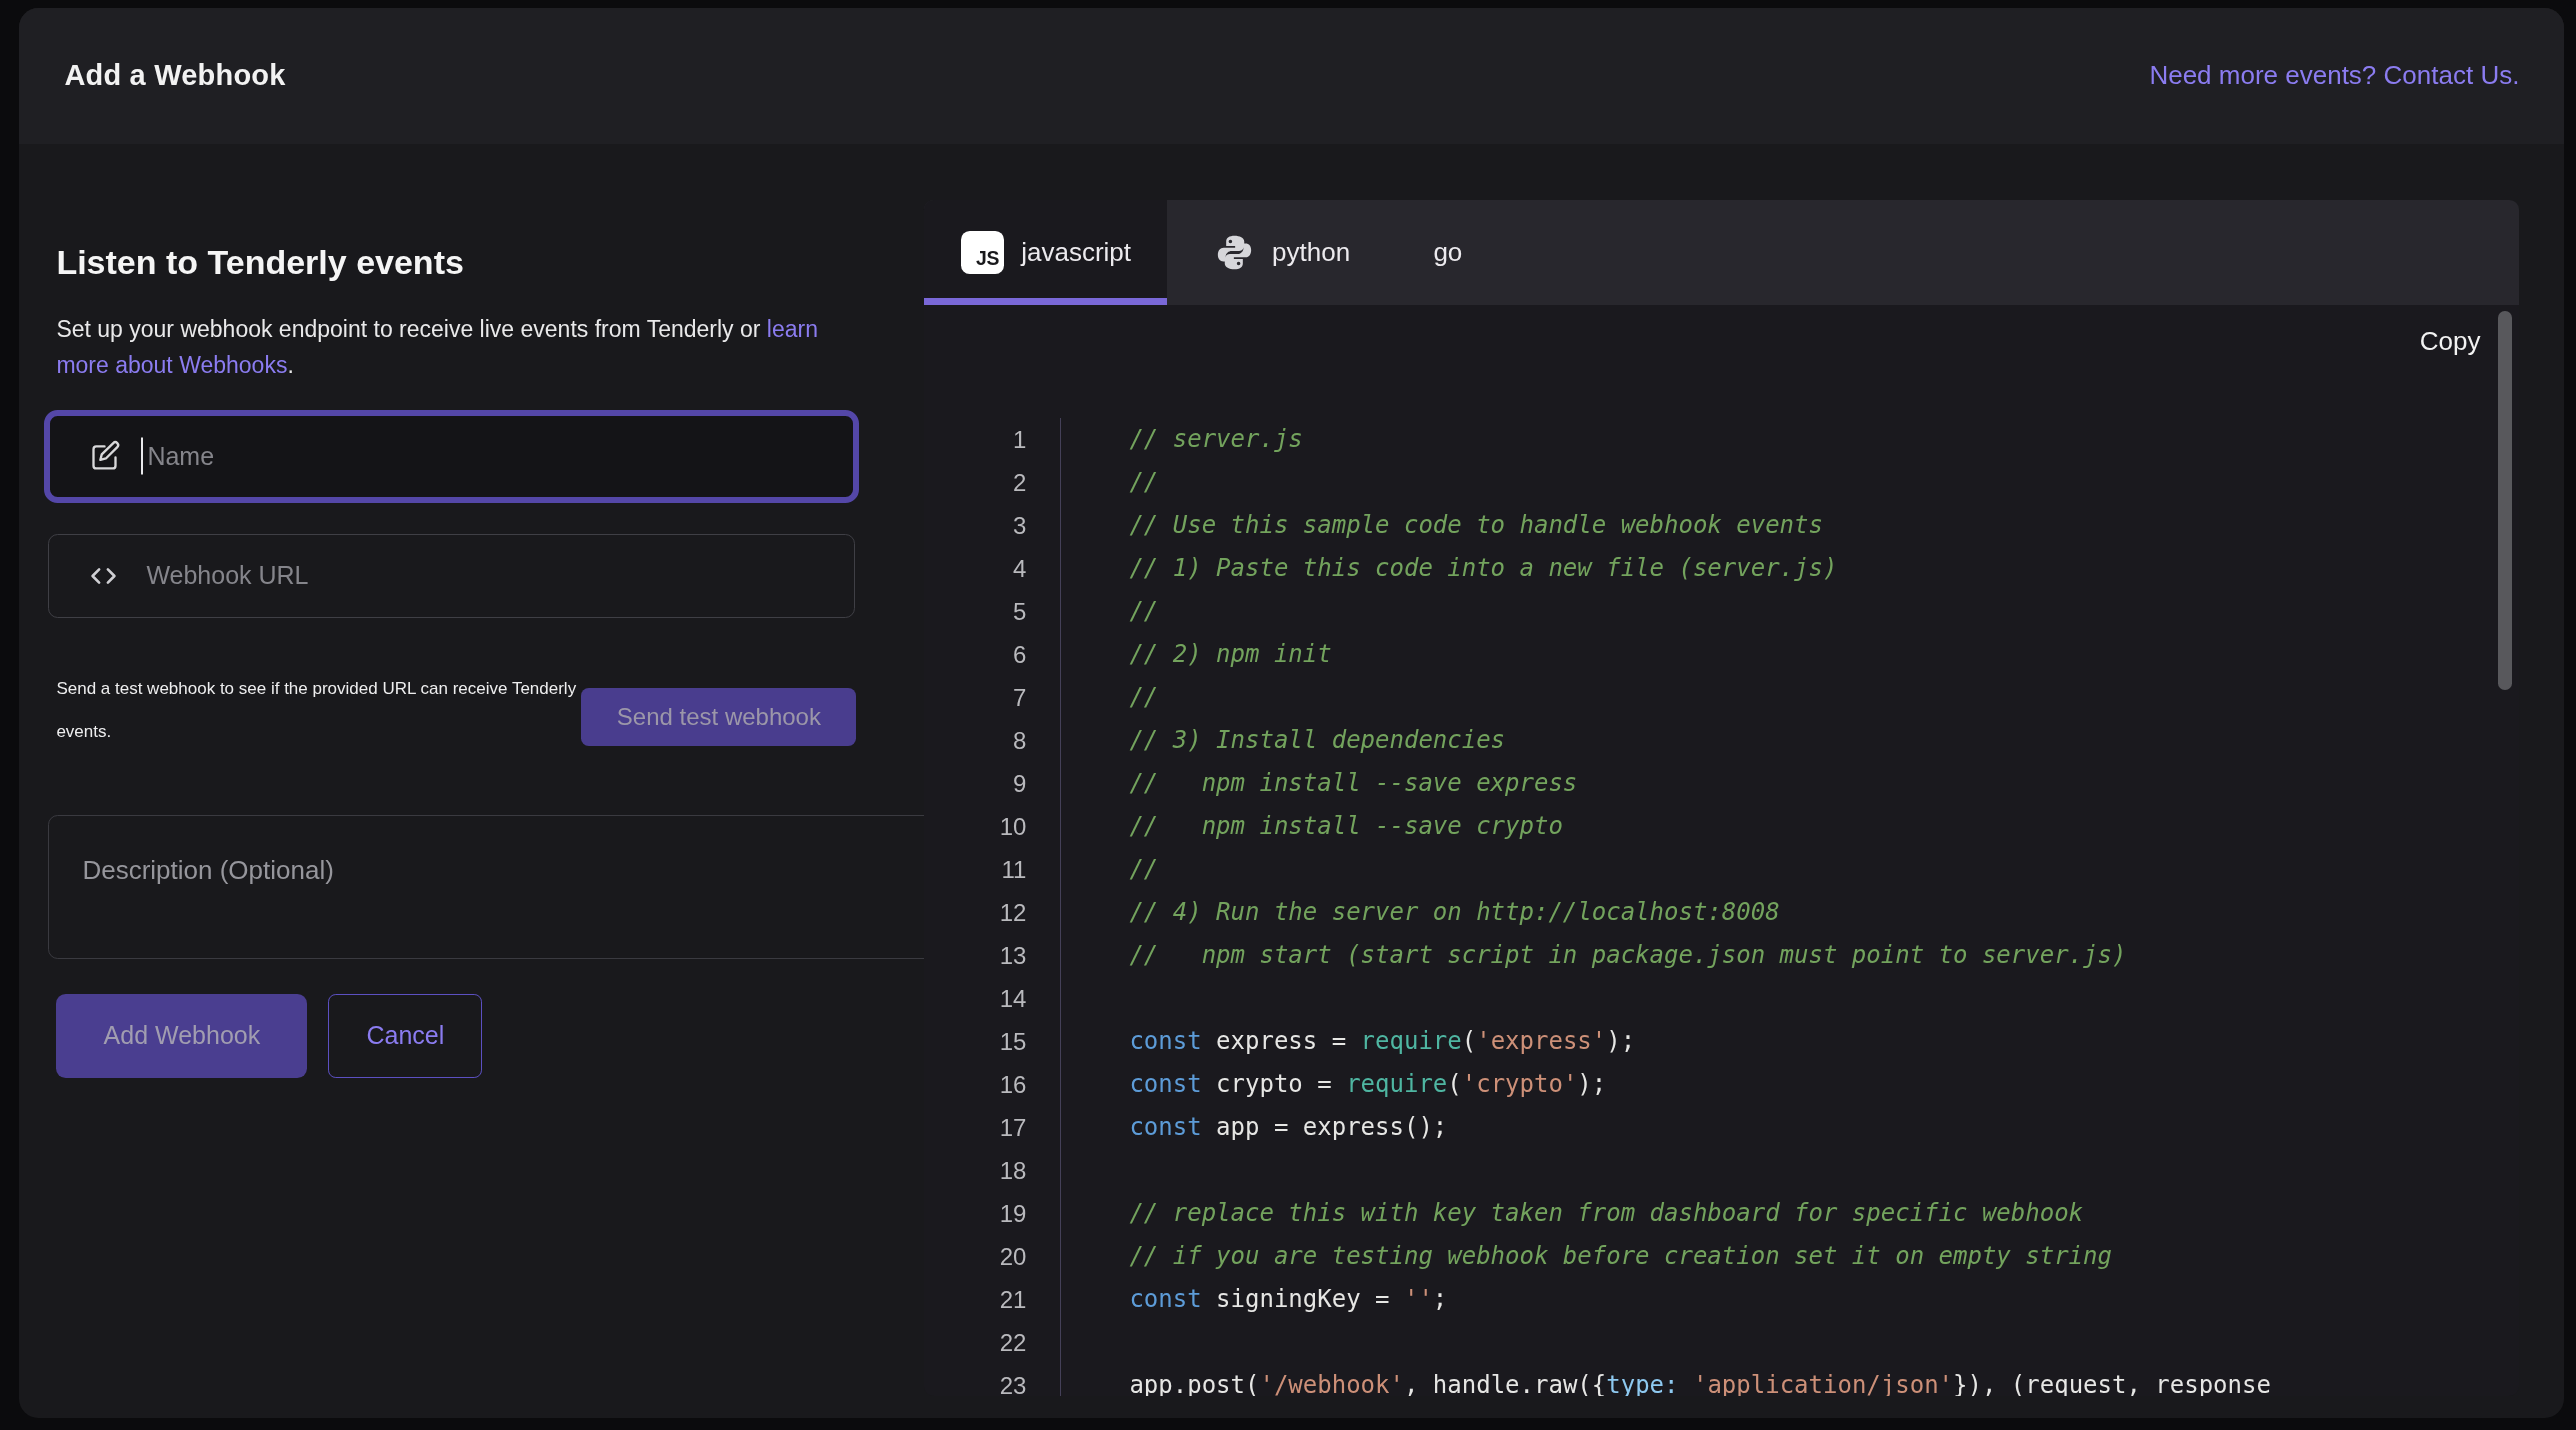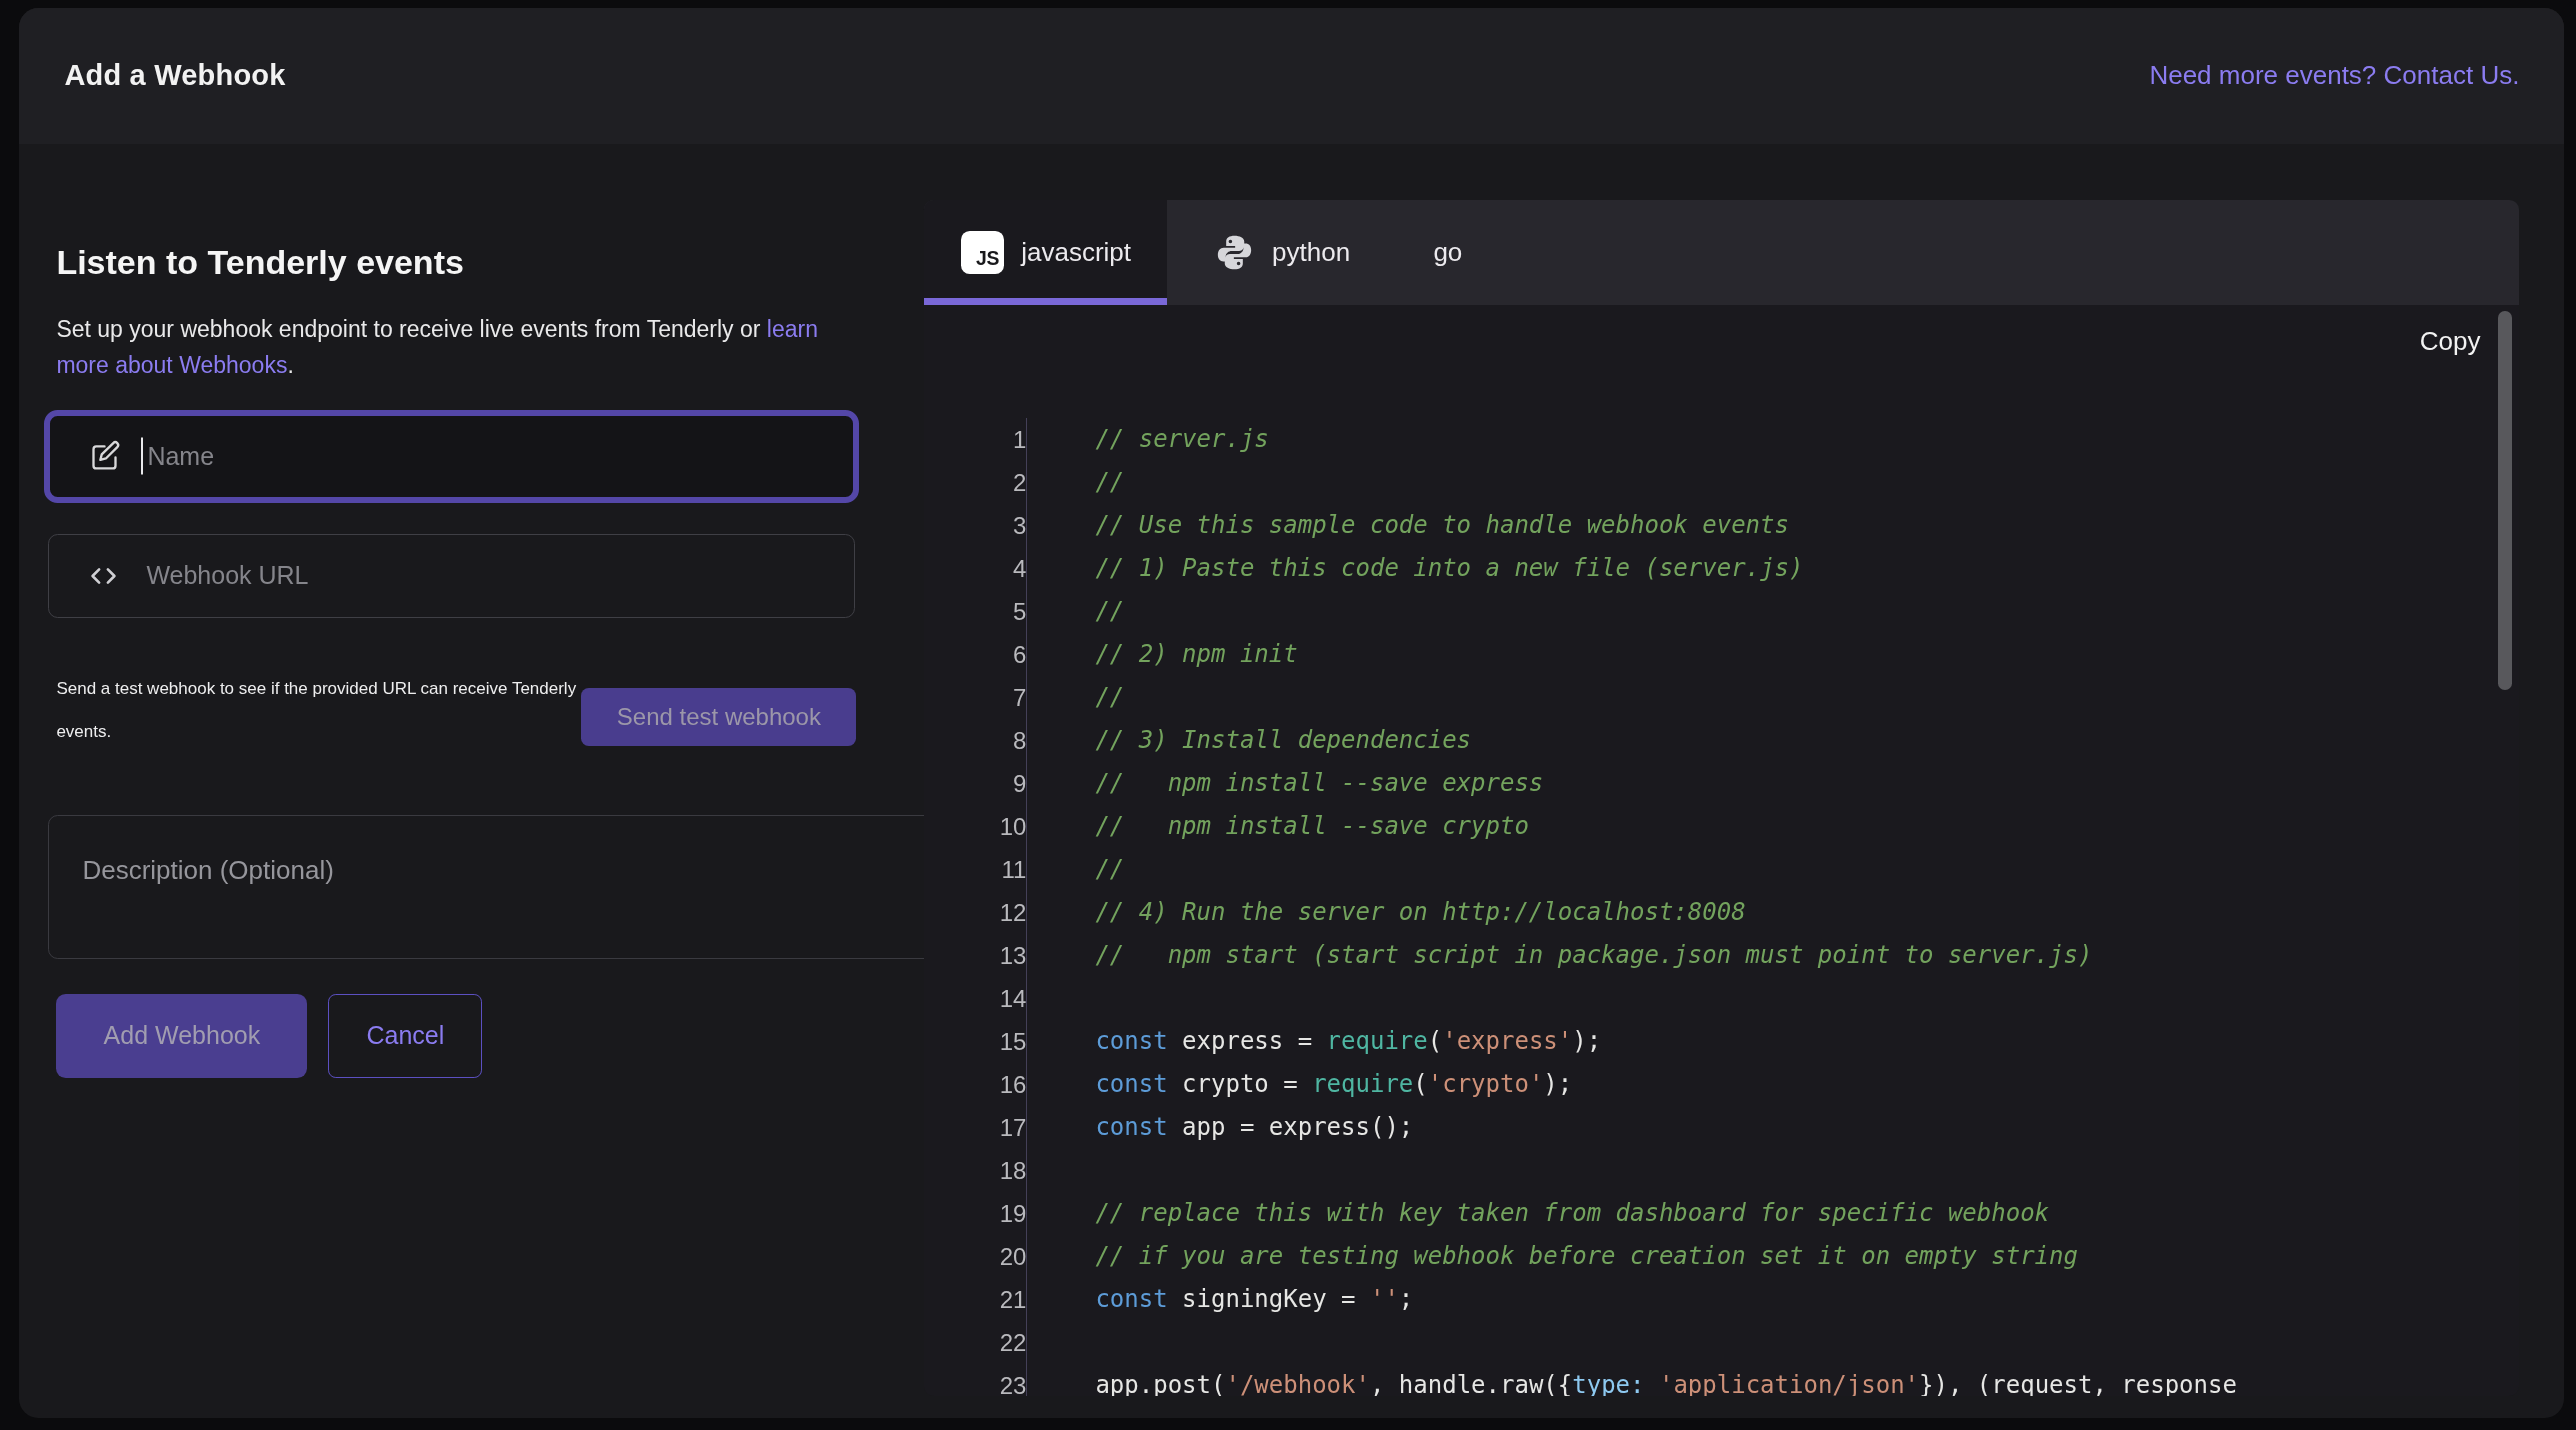--- a/index.html
+++ b/index.html
@@ -68,21 +68,21 @@
   .code-area { position:absolute; left:0; top:105px; width:100%; height:1091px; background:#1a191e;
                border-radius:0 0 9.7px 9.7px; overflow:hidden; }
   .copy-label { position:absolute; right:39px; top:21.4px; font-size:26px; color:#f2f2f2; cursor:pointer; z-index:3; }
   .scroll-thumb { position:absolute; right:7.8px; top:5.8px; width:13.6px; height:379px; background:#58585c; border-radius:6.8px; z-index:3; }
 
   .code-lines { position:absolute; left:0; top:0; width:100%; padding-top:113px; font-family:"DejaVu Sans Mono",monospace;
                 font-size:24px; line-height:43px; }
   .code-row { display:flex; white-space:pre; }
   .lineno { display:inline-block; width:102px; text-align:right; color:#b9b9bd; flex:none;
             font-family:"Liberation Sans",sans-serif; font-size:24px; }
-  .codetext { border-left:1.9px solid #444058; padding-left:68px; flex:none; }
+  .codetext { margin-left:34px; border-left:1.9px solid #444058; padding-left:68px; flex:none; }
   .tk-cm { color:#73a35d; font-style:italic; }
   .tk-kw { color:#5d9cd8; }
   .tk-fn { color:#4fb6a2; }
   .tk-str { color:#cd9078; }
   .tk-ty { color:#8ec9f0; }
   .tk-pl { color:#e6e6e4; }
 
   svg { display:block; }
 </style>
 </head>

